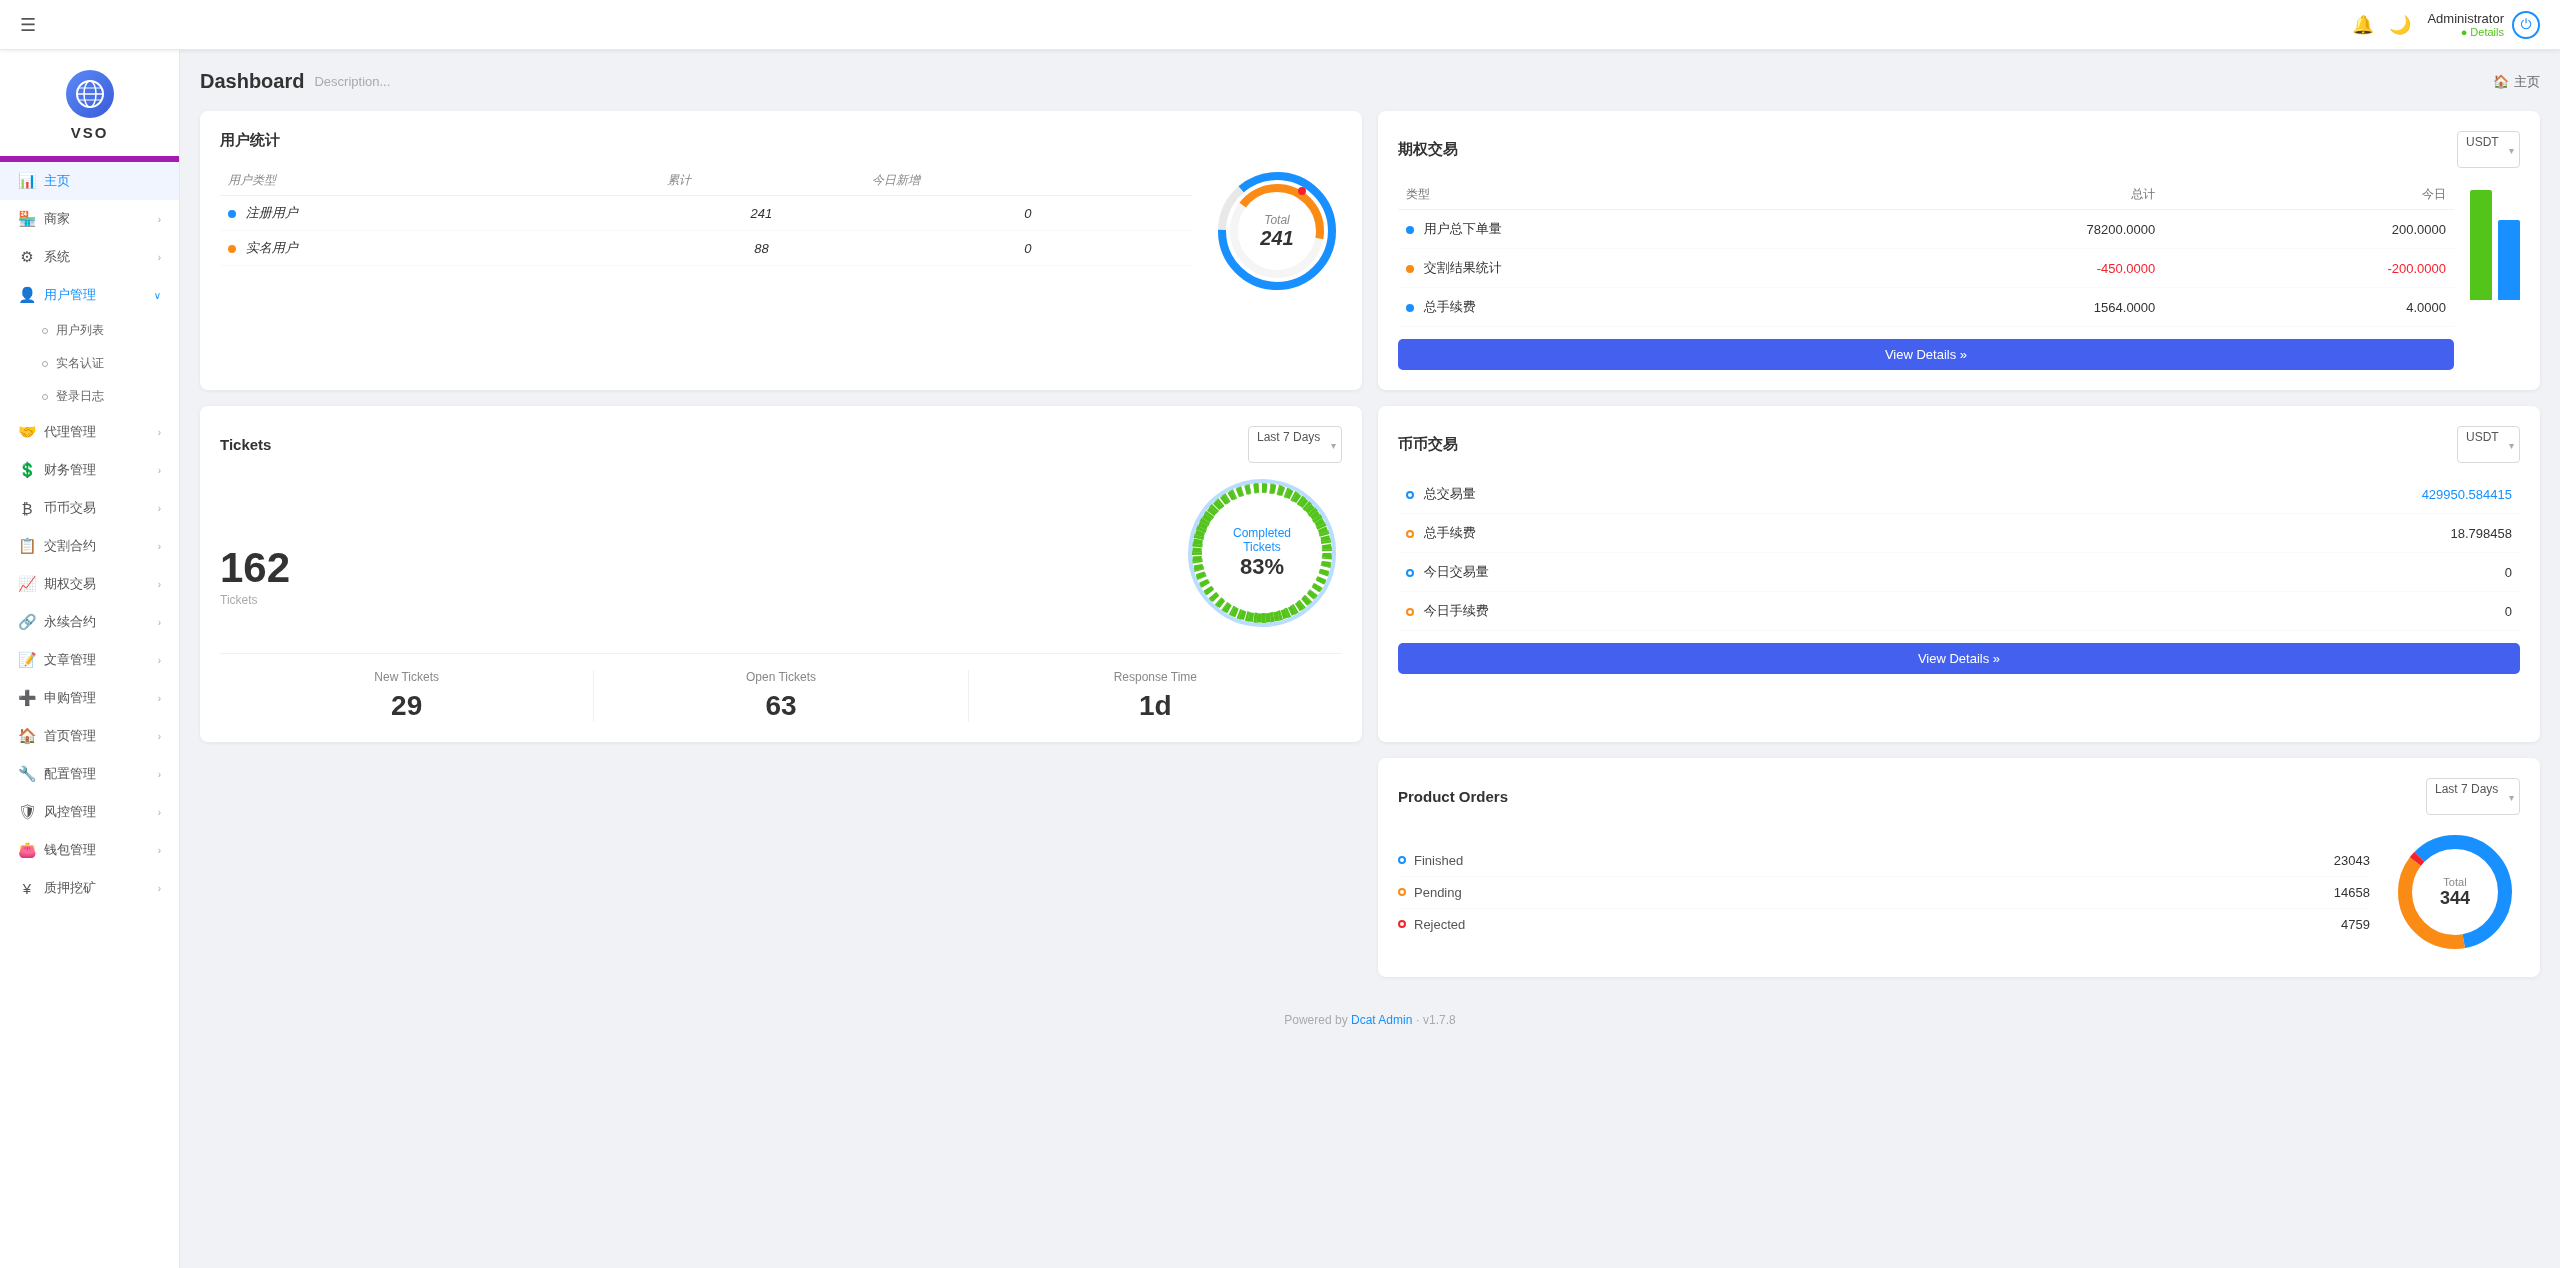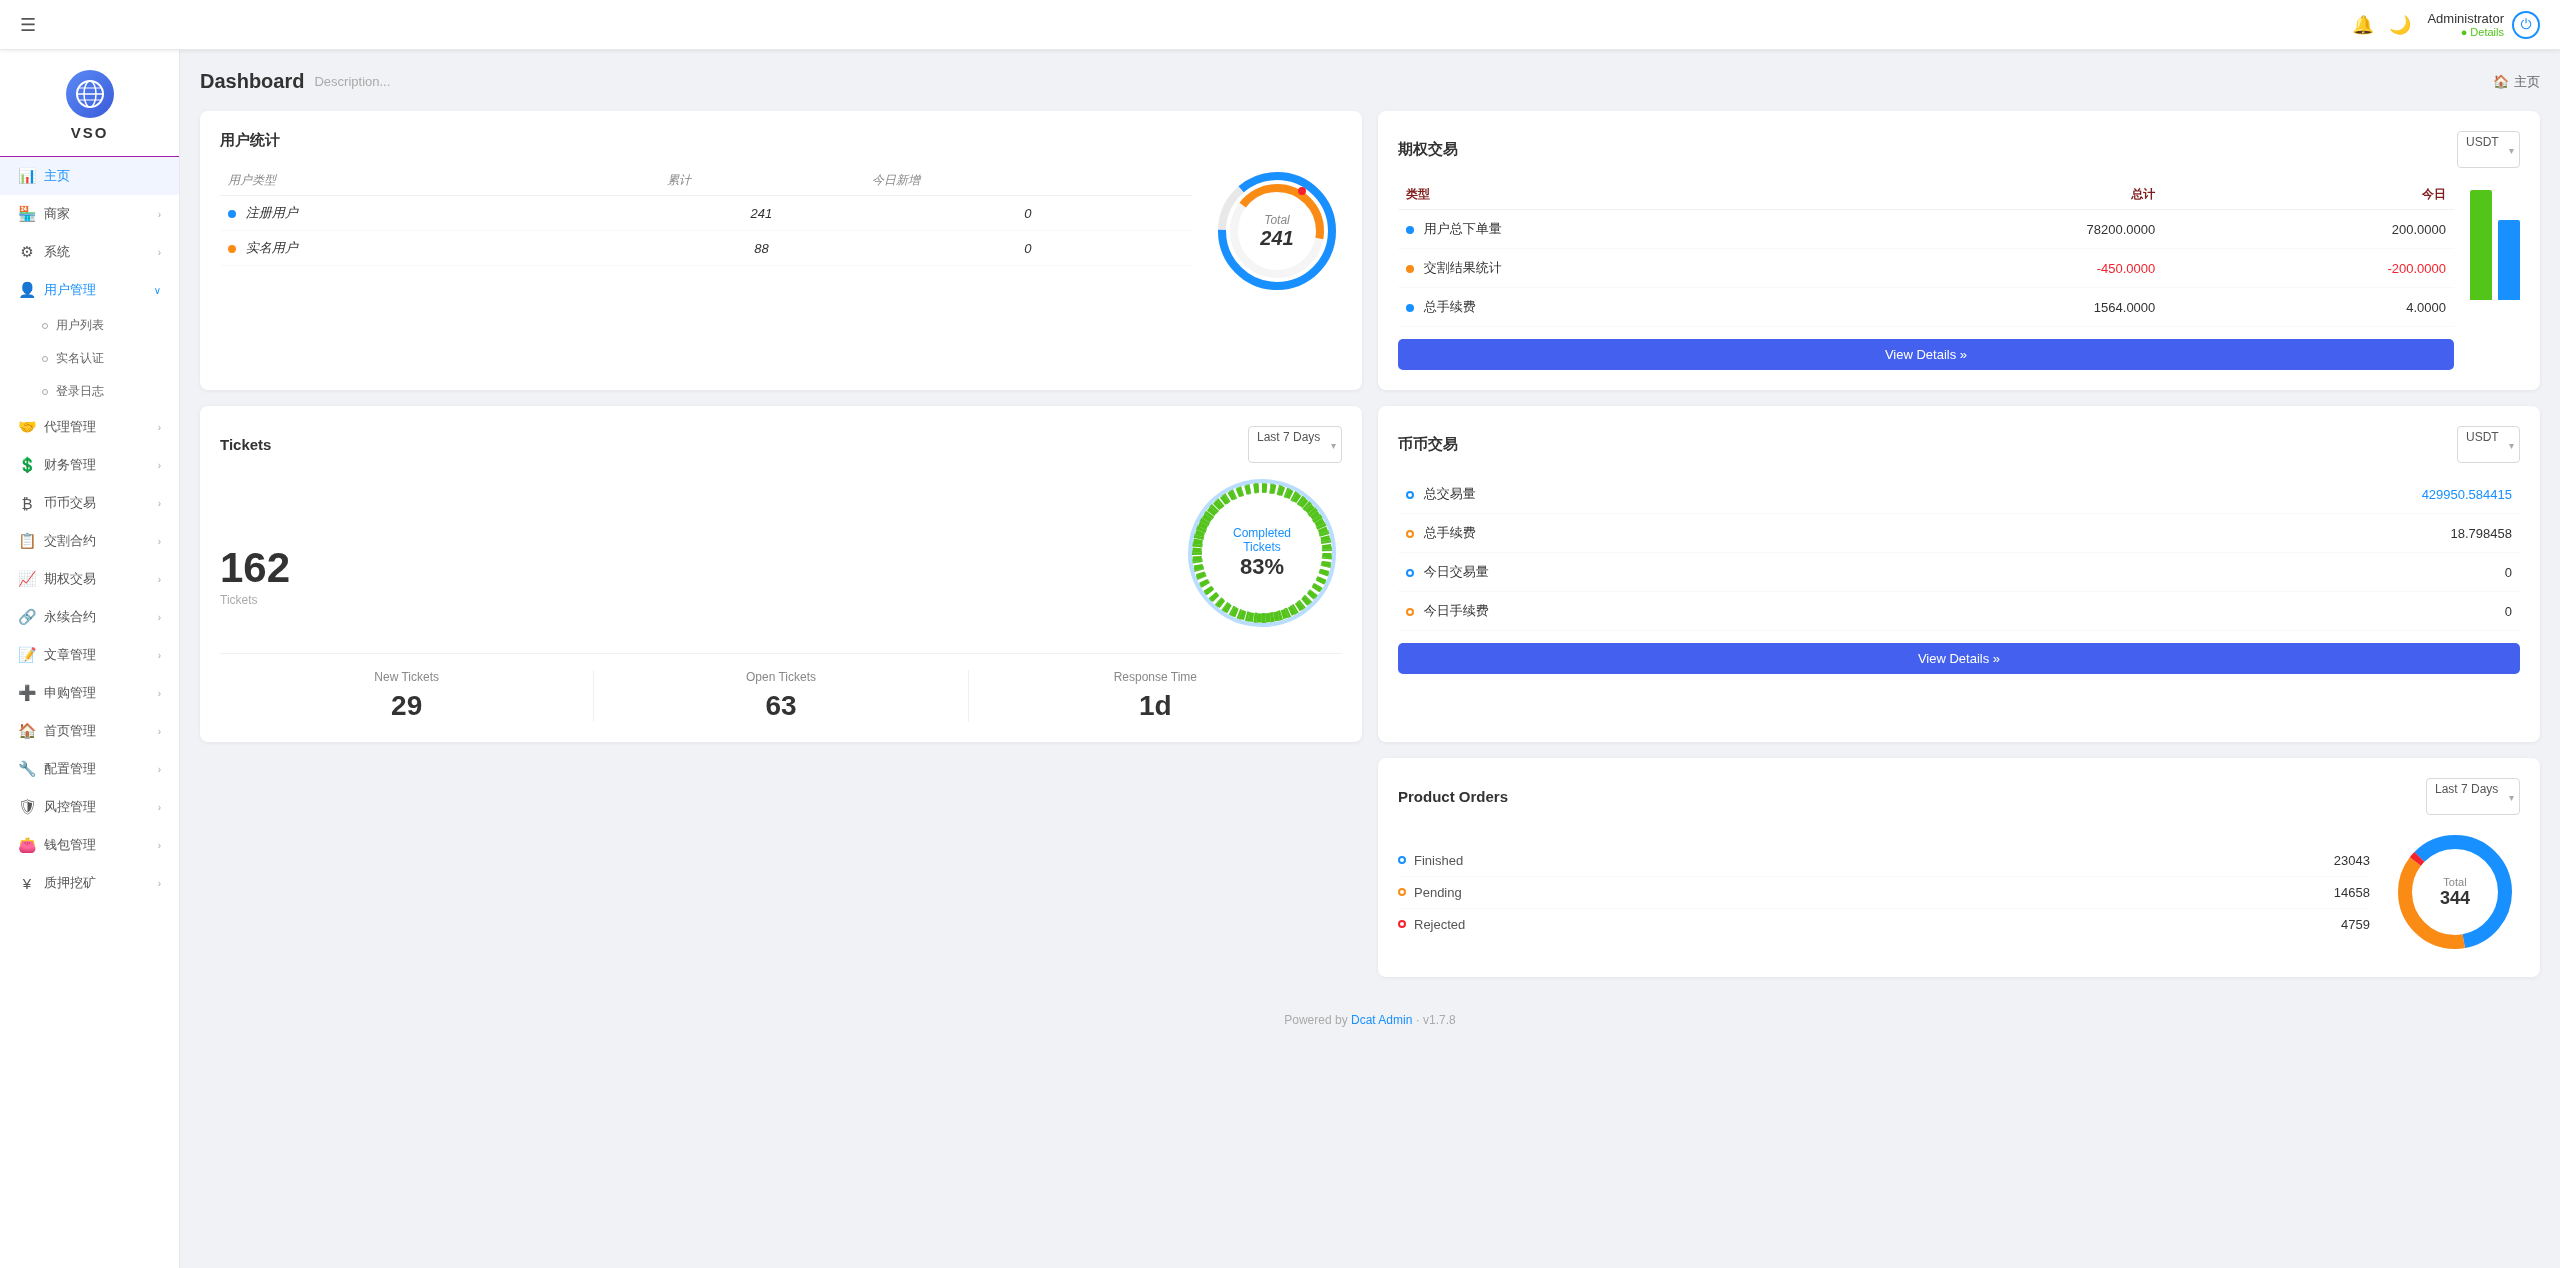--- a/index.html
+++ b/index.html
@@ -42,21 +42,21 @@
       position: fixed;
       top: 50px;
       bottom: 0;
       left: 0;
     }
     .sidebar-logo {
       display: flex;
       flex-direction: column;
       align-items: center;
       padding: 20px 10px 15px;
-      border-bottom: 1px solid #a21caf;
+      border-bottom: 6px solid #a21caf;
     }
     .logo-icon {
       width: 48px;
       height: 48px;
       border-radius: 50%;
       background: linear-gradient(135deg, #5b8af5 0%, #3a5bd9 100%);
       display: flex;
       align-items: center;
       justify-content: center;
       color: #fff;
@@ -142,21 +142,21 @@
       font-size: 12px;
       color: #555;
       background: #fff;
       cursor: pointer;
       appearance: none;
       position: relative;
     }
     .select-wrap { position: relative; display: inline-block; }
     .select-wrap::after { content: '▾'; position: absolute; right: 6px; top: 50%; transform: translateY(-50%); font-size: 10px; color: #aaa; pointer-events: none; }
     .futures-table { width: 100%; border-collapse: collapse; }
-    .futures-table th { text-align: left; color: #7f1d1d; font-weight: 700; font-size: 12px; padding: 6px 8px; border-bottom: 1px solid #f0f0f0; margin-left: 45px; }
+    .futures-table th { text-align: left; color: #737373; font-weight: 400; font-size: 12px; padding: 6px 8px; border-bottom: 1px solid #f0f0f0; margin-left: 45px; }
     .futures-table th:not(:first-child) { text-align: right; }
     .futures-table td { padding: 10px 8px; font-size: 13px; border-bottom: 1px solid #f9f9f9; }
     .futures-table td:not(:first-child) { text-align: right; }
     .view-details-btn {
       display: block;
       width: 100%;
       background: #4361ee;
       color: #fff;
       border: none;
       border-radius: 5px;

